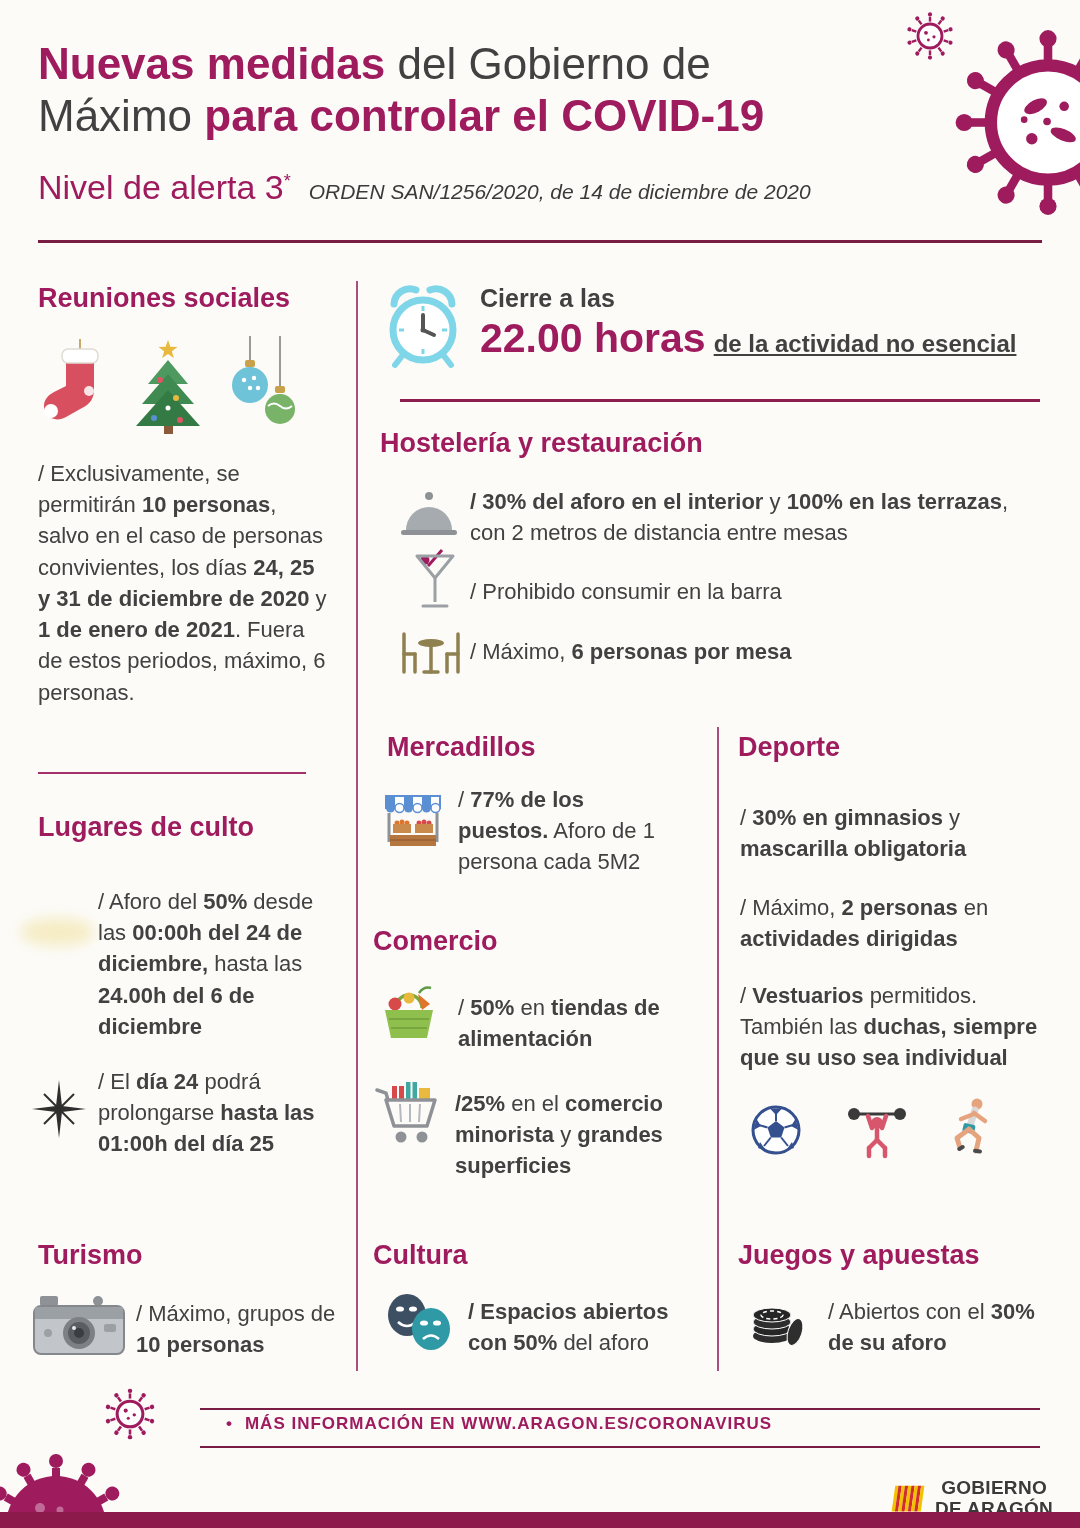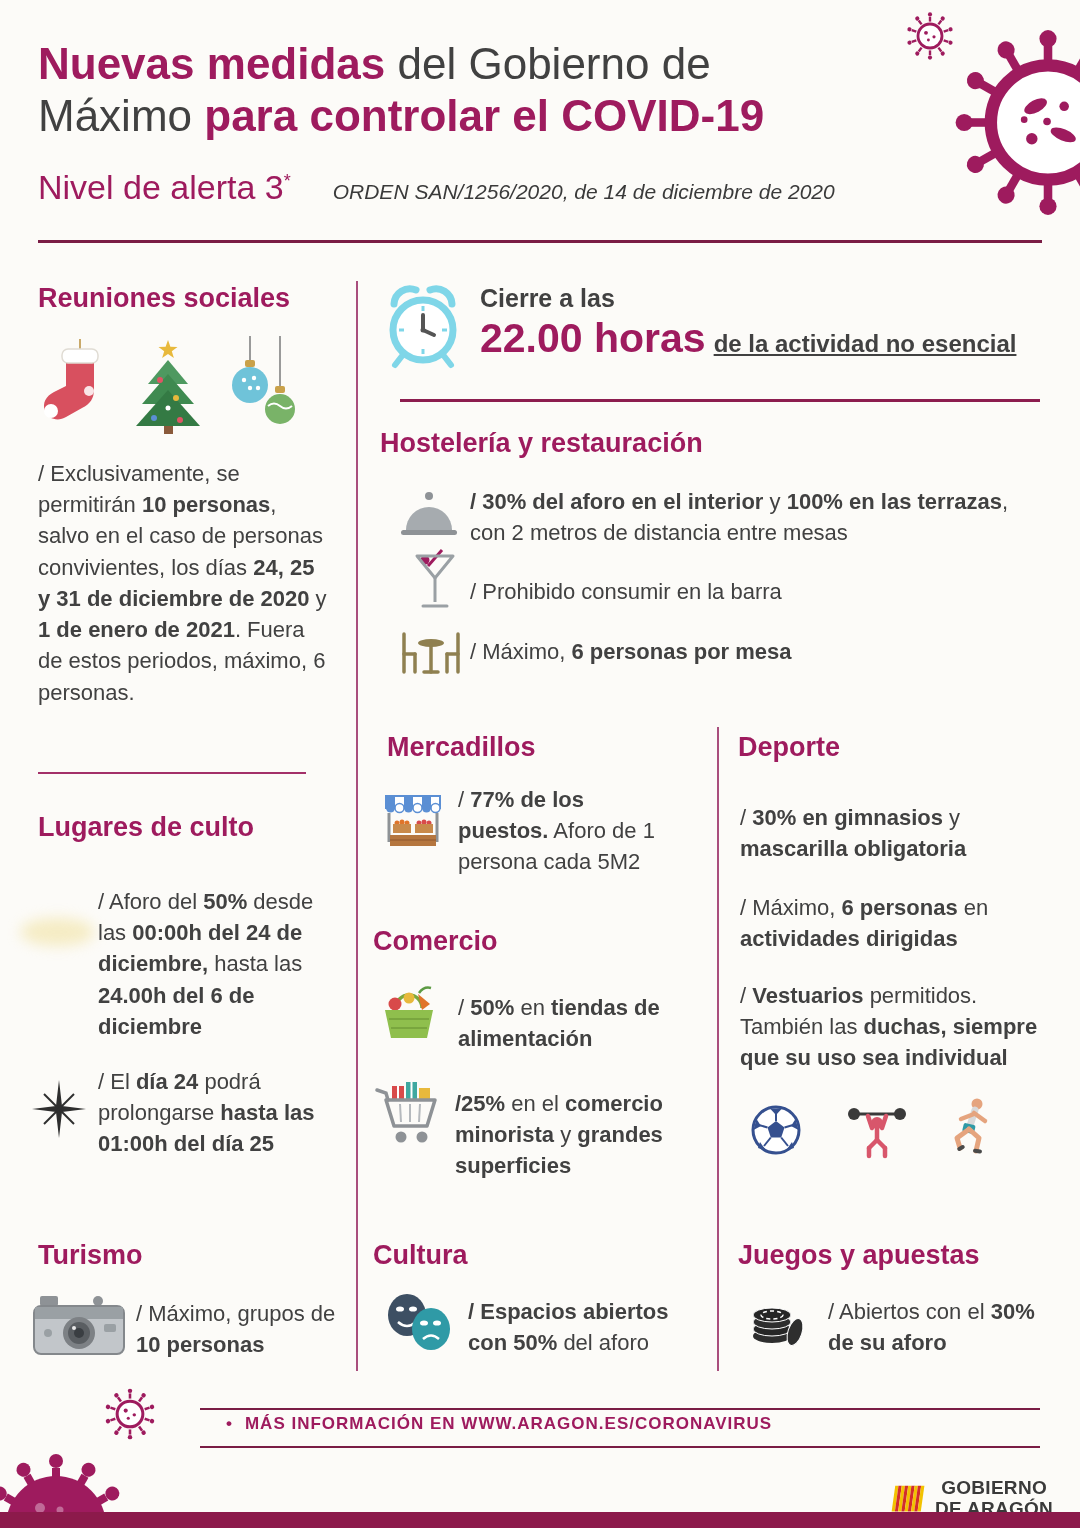--- a/index.html
+++ b/index.html
@@ -11,21 +11,21 @@
   }
   *{margin:0;padding:0;box-sizing:border-box;}
   body{background:#e9e9e9;font-family:"Liberation Sans","DejaVu Sans",sans-serif;}
   .page{position:relative;width:1080px;height:1528px;margin:0 auto;background:#fcfbf8;overflow:hidden;}
   .abs{position:absolute;}
 
   .title{font-size:44px;line-height:1.18;white-space:nowrap;}
   .t-mag{color:var(--magenta);font-weight:800;}
   .t-dark{color:var(--text);font-weight:400;}
 
-  .alert-row{display:flex;align-items:baseline;gap:42px;}
+  .alert-row{display:flex;align-items:baseline;gap:18px;}
   .alert-level{font-size:34px;color:var(--magenta);font-weight:400;white-space:nowrap;}
   .alert-level sup{font-size:18px;}
   .order-ref{font-style:italic;font-size:21px;color:#3a3a3a;white-space:nowrap;}
 
   .sec-title{font-size:27px;font-weight:800;color:var(--magenta);white-space:nowrap;}
   .body{font-size:22px;color:var(--text);line-height:1.42;}
   .body b{font-weight:700;}
 
   .close-l1{font-size:25px;font-weight:700;color:var(--text);}
   .close-time{font-size:41px;font-weight:800;color:var(--magenta);}
@@ -294,21 +294,21 @@
     <line x1="26" y1="22" x2="27" y2="40" stroke="#b5b9bd" stroke-width="2"></line>
     <line x1="36" y1="22" x2="36" y2="40" stroke="#b5b9bd" stroke-width="2"></line>
     <line x1="46" y1="22" x2="45" y2="40" stroke="#b5b9bd" stroke-width="2"></line>
     <circle cx="27" cy="55" r="5.5" fill="#8e9296"></circle>
     <circle cx="48" cy="55" r="5.5" fill="#8e9296"></circle>
   </svg>
   <div class="abs body" style="left:455px;top:1088px;width:252px;"><b>/25%</b><span> en el </span><b>comercio minorista</b><span> y </span><b>grandes superficies</b></div>
 
   <div class="abs sec-title" style="left:738px;top:732px;">Deporte</div>
   <div class="abs body" style="left:740px;top:802px;width:295px;"><span>/ </span><b>30% en gimnasios</b><span> y </span><b>mascarilla obligatoria</b></div>
-  <div class="abs body" style="left:740px;top:892px;width:295px;"><span>/ Máximo, </span><b>6 personas</b><span> en </span><b>actividades dirigidas</b></div>
+  <div class="abs body" style="left:740px;top:892px;width:295px;"><span>/ Máximo, </span><b>2 personas</b><span> en </span><b>actividades dirigidas</b></div>
   <div class="abs body" style="left:740px;top:980px;width:302px;"><span>/ </span><b>Vestuarios</b><span> permitidos. También las </span><b>duchas, siempre que su uso sea individual</b></div>
 
   <svg class="abs" style="left:750px;top:1104px;" width="52" height="52" viewBox="0 0 52 52">
     <circle cx="26" cy="26" r="23" fill="#fff" stroke="#35508f" stroke-width="3"></circle>
     <polygon points="26,17 34.5,23.5 31.2,33.5 20.8,33.5 17.5,23.5" fill="#35508f"></polygon>
     <polygon points="20,4.5 32,4.5 26,11" fill="#35508f"></polygon>
     <polygon points="45.5,15 48.5,26 41,22" fill="#35508f"></polygon>
     <polygon points="6.5,15 3.5,26 11,22" fill="#35508f"></polygon>
     <polygon points="36,46.5 42,38 44,44" fill="#35508f"></polygon>
     <polygon points="16,46.5 10,38 8,44" fill="#35508f"></polygon>

